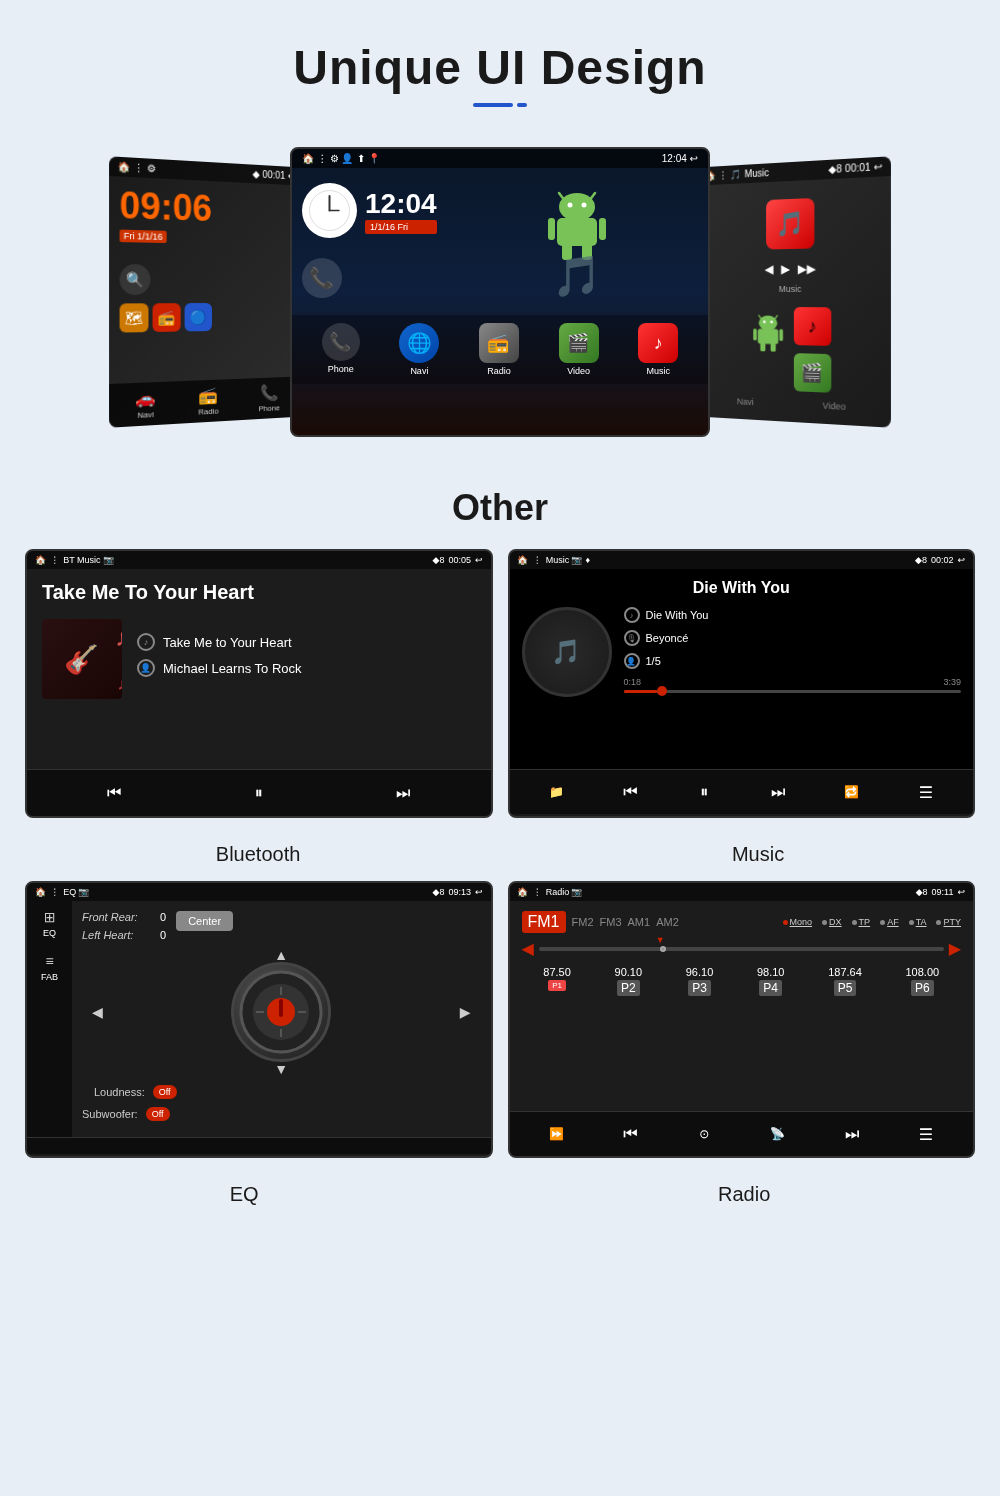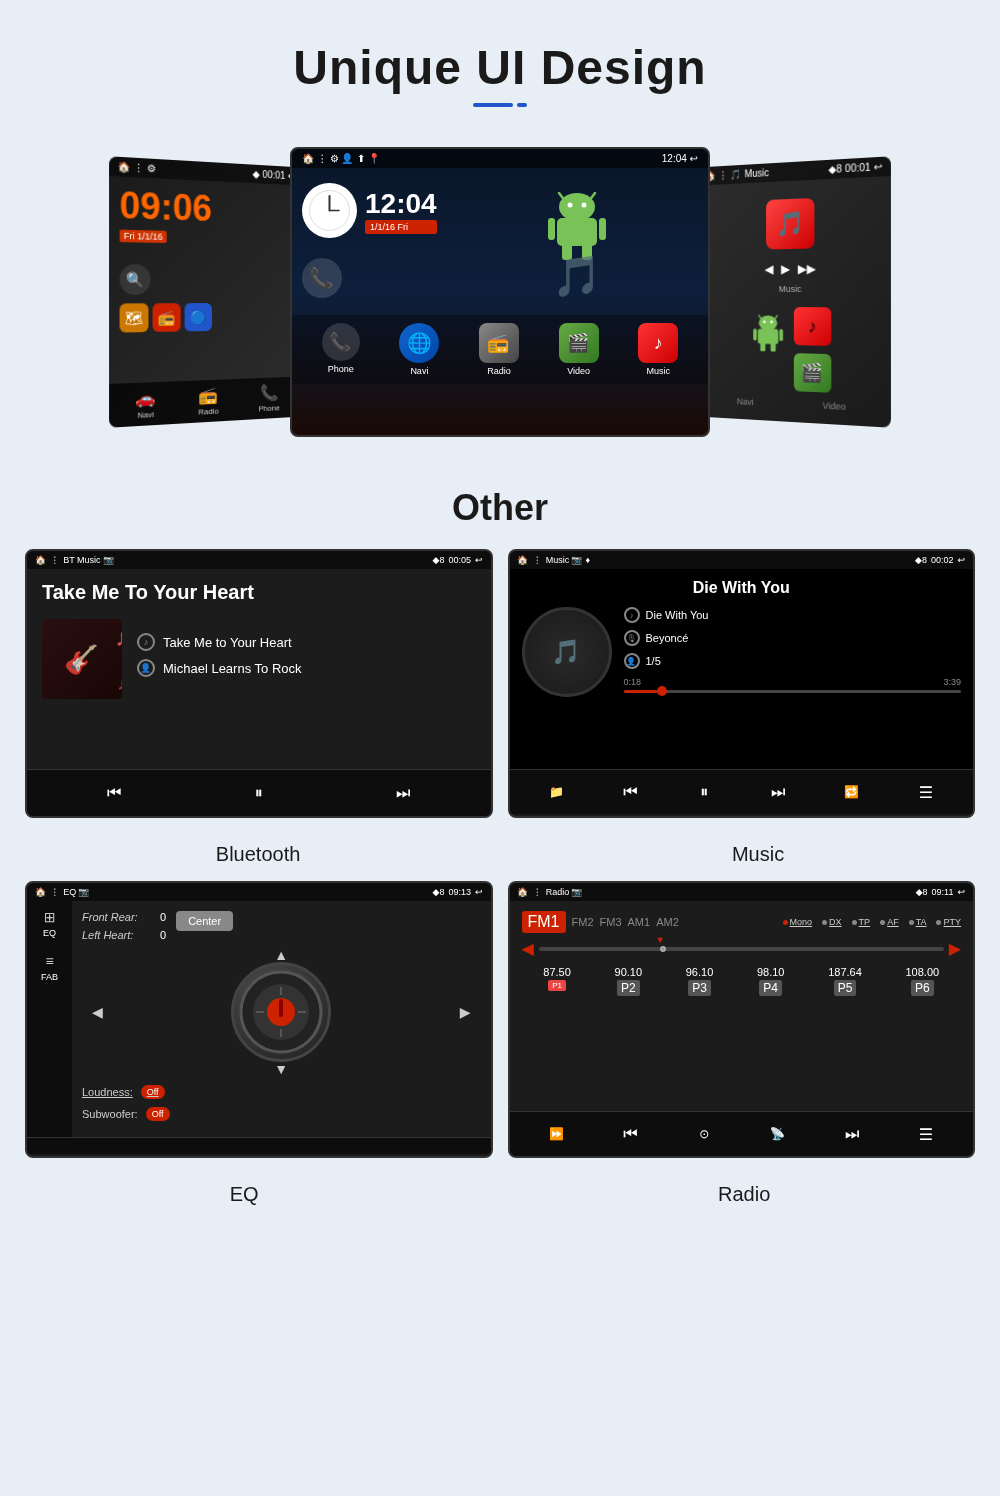--- a/index.html
+++ b/index.html
@@ -515,24 +515,23 @@
       color: #fff;
       gap: 3px;
     }
     .toggle-switch.off {
       background: #cc2200;
     }
     .eq-loudness-row {
       display: flex;
       align-items: center;
       gap: 8px;
-      margin: 8px 0;
+      margin: 8px 12px;
       font-size: 11px;
       color: #ccc;
-      text-decoration: underline;
     }
     .center-btn {
       background: #888;
       color: #fff;
       border: none;
       padding: 4px 12px;
       border-radius: 4px;
       font-size: 11px;
     }
     .eq-subwoofer-row {

